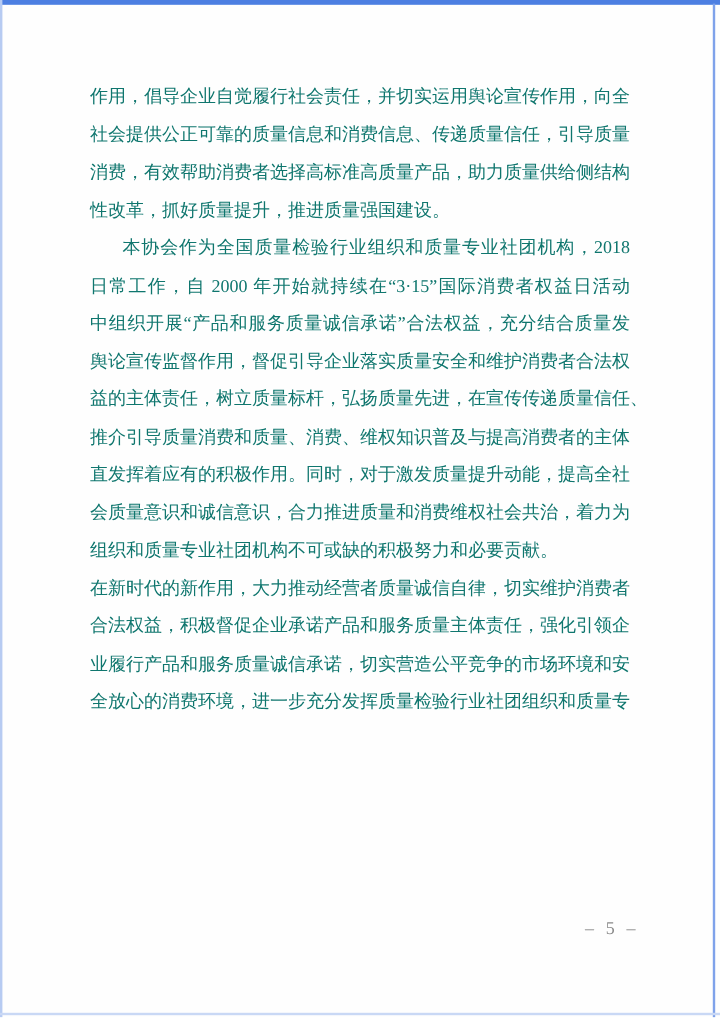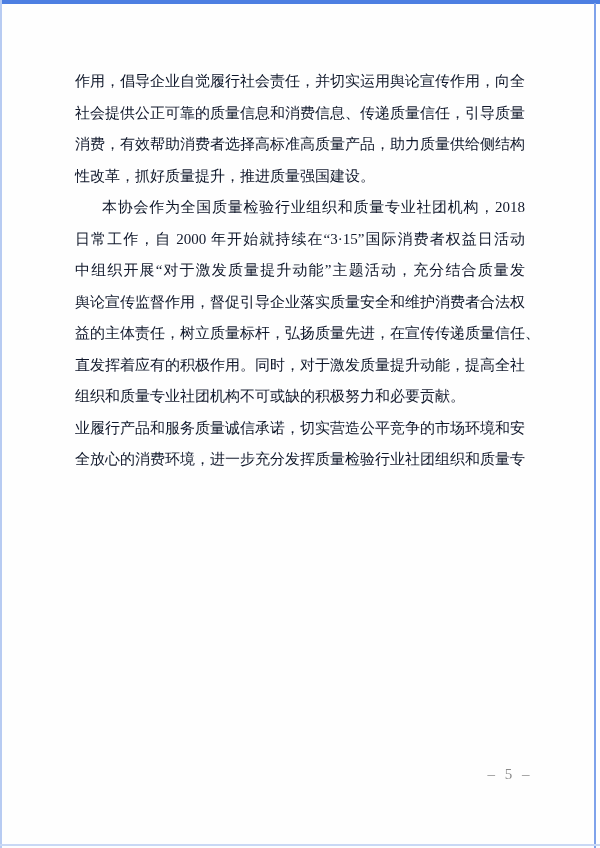--- a/index.html
+++ b/index.html
@@ -42,21 +42,21 @@
     height: 2px;
     background: #c9d8f5;
   }
   .text-block {
     position: absolute;
     left: 75px;
     top: 66px;
     width: 450px;
     font-size: 15px;
     line-height: 31.5px;
-    color: #0f172a;
+    color: #0f766e;
     letter-spacing: 0;
   }
   .line {
     text-align: justify;
     text-align-last: justify;
     white-space: nowrap;
     height: 31.5px;
     overflow: visible;
   }
   .line.para-end {
@@ -85,23 +85,27 @@
   <div class="border-right"></div>
   <div class="border-bottom"></div>
 
   <div class="text-block">
     <div class="line">作用，倡导企业自觉履行社会责任，并切实运用舆论宣传作用，向全</div>
     <div class="line">社会提供公正可靠的质量信息和消费信息、传递质量信任，引导质量</div>
     <div class="line">消费，有效帮助消费者选择高标准高质量产品，助力质量供给侧结构</div>
     <div class="line para-end">性改革，抓好质量提升，推进质量强国建设。</div>
     <div class="line indent">本协会作为全国质量检验行业组织和质量专业社团机构，2018</div>
     <div class="line">日常工作，自 2000 年开始就持续在“3·15”国际消费者权益日活动</div>
-    <div class="line">中组织开展“对于激发质量提升动能”主题活动，充分结合质量发</div>
+    <div class="line">中组织开展“产品和服务质量诚信承诺”合法权益，充分结合质量发</div>
     <div class="line">舆论宣传监督作用，督促引导企业落实质量安全和维护消费者合法权</div>
     <div class="line">益的主体责任，树立质量标杆，弘扬质量先进，在宣传传递质量信任、</div>
+    <div class="line">推介引导质量消费和质量、消费、维权知识普及与提高消费者的主体</div>
     <div class="line">直发挥着应有的积极作用。同时，对于激发质量提升动能，提高全社</div>
+    <div class="line">会质量意识和诚信意识，合力推进质量和消费维权社会共治，着力为</div>
     <div class="line para-end">组织和质量专业社团机构不可或缺的积极努力和必要贡献。</div>
+    <div class="line">在新时代的新作用，大力推动经营者质量诚信自律，切实维护消费者</div>
+    <div class="line">合法权益，积极督促企业承诺产品和服务质量主体责任，强化引领企</div>
     <div class="line">业履行产品和服务质量诚信承诺，切实营造公平竞争的市场环境和安</div>
     <div class="line">全放心的消费环境，进一步充分发挥质量检验行业社团组织和质量专</div>
   </div>
 
   <div class="page-number">– 5 –</div>
 </div>
 
 </body></html>

